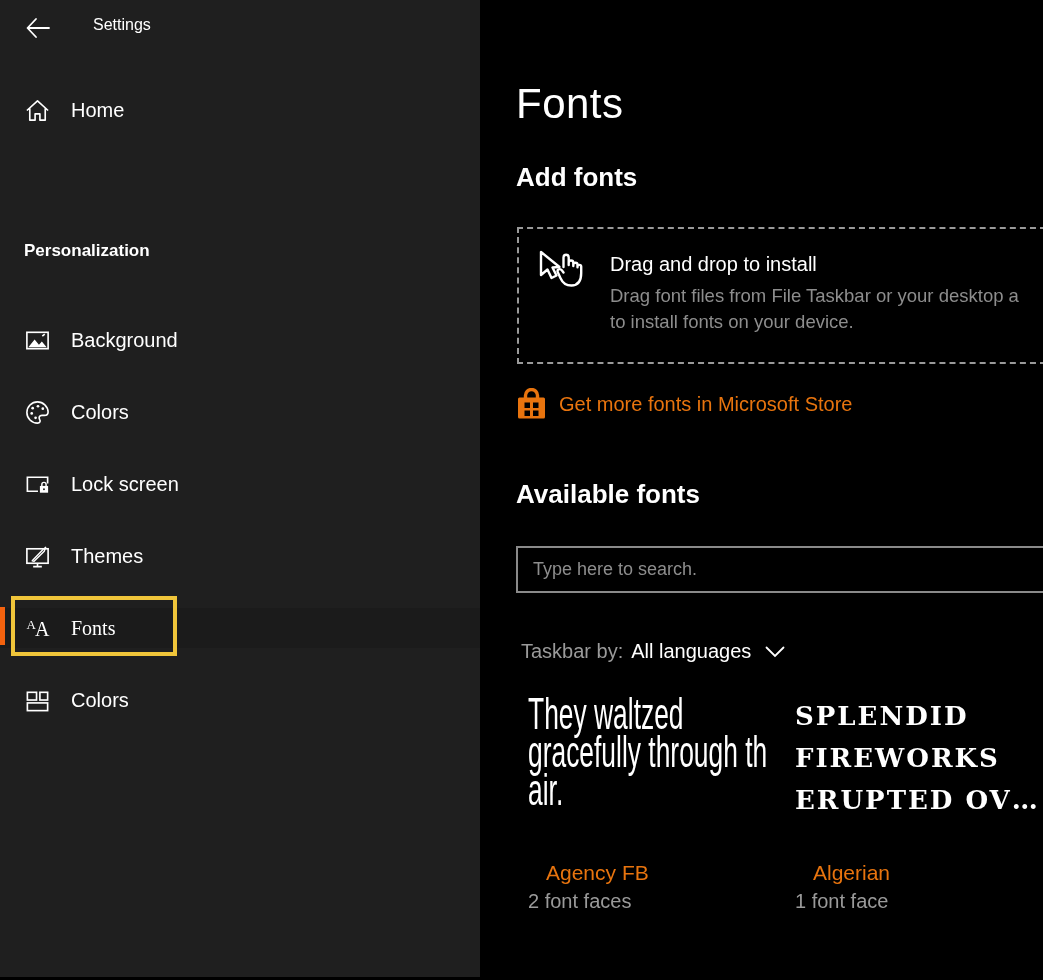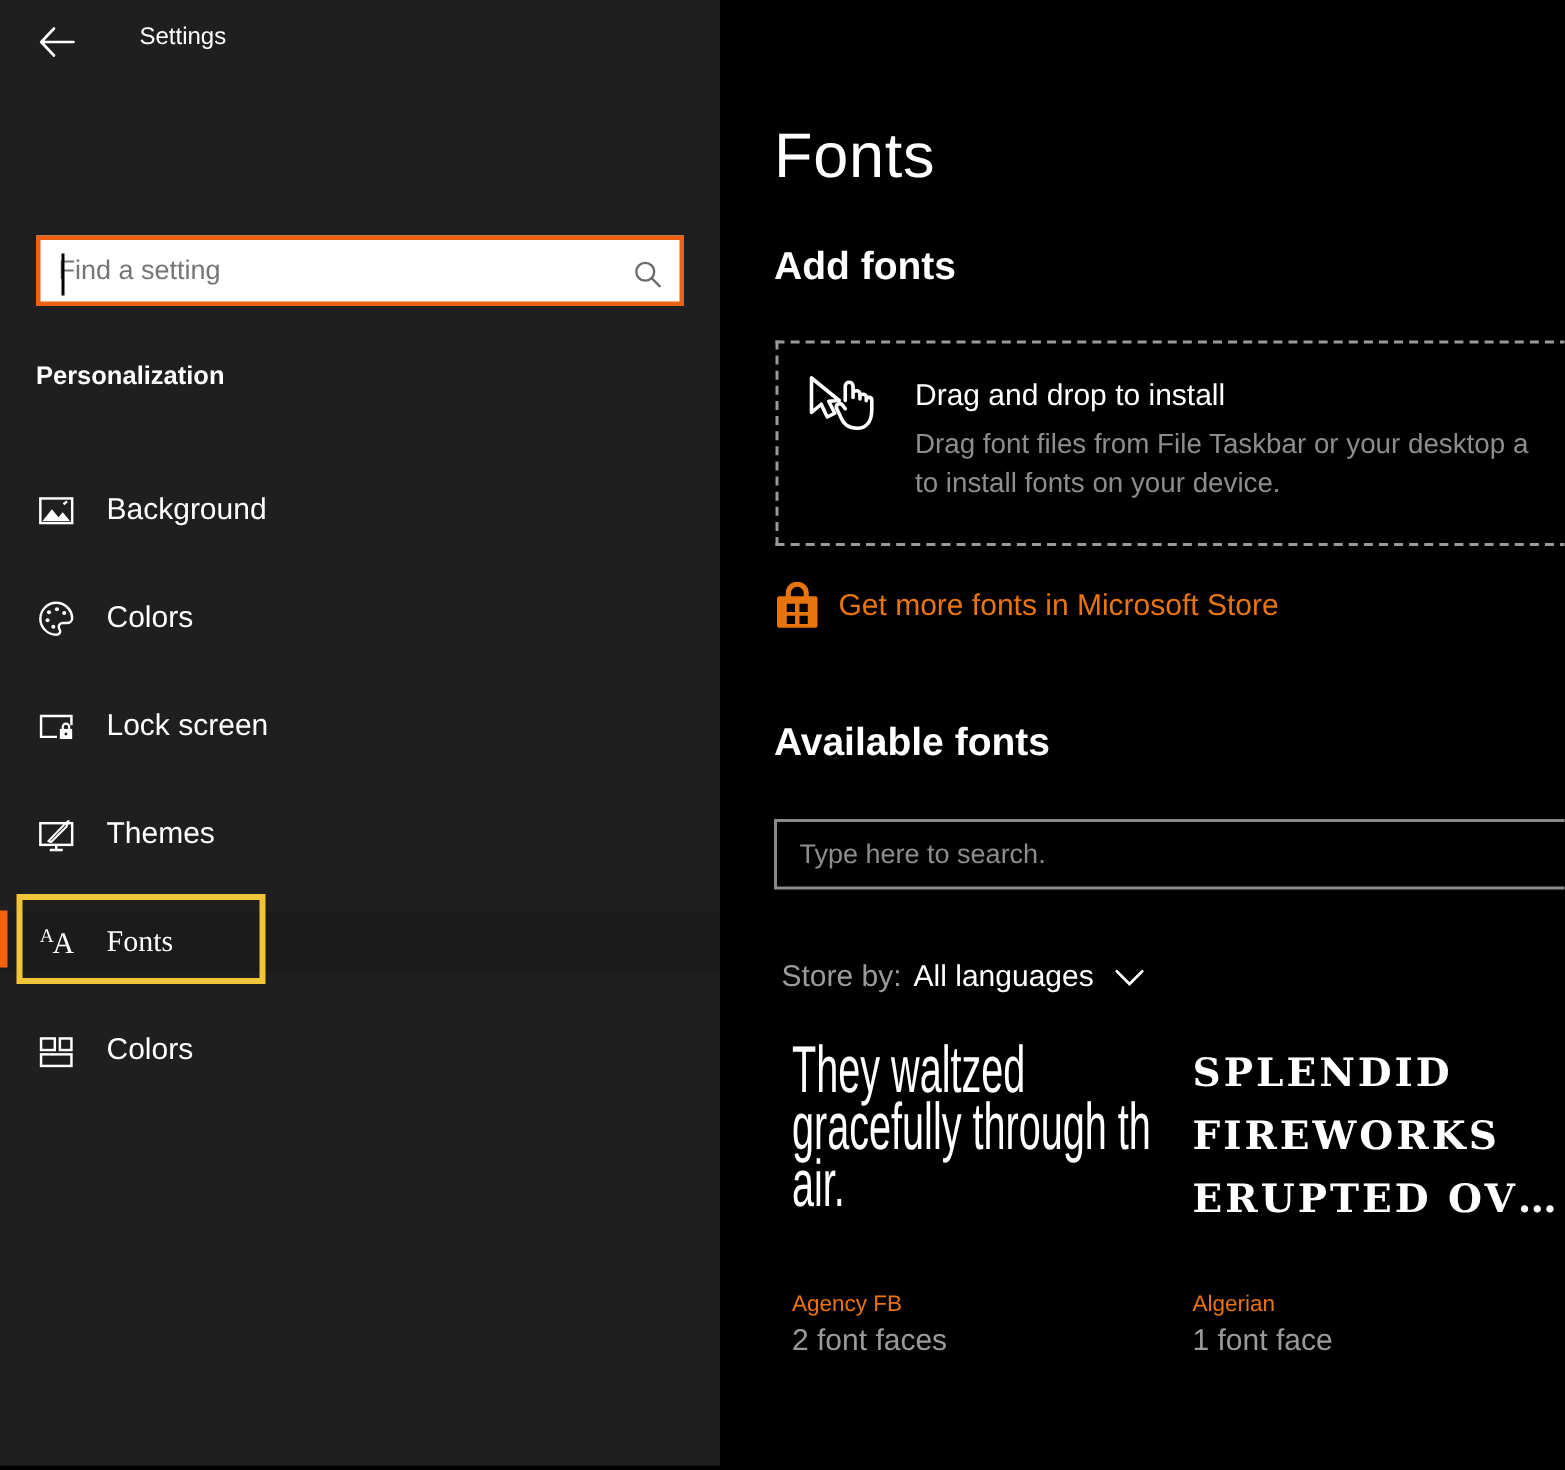--- a/index.html
+++ b/index.html
@@ -75,52 +75,50 @@
 
   .font-tile { position:absolute; top:695px; cursor:pointer; }
   .tile-0 { left:48px; width:240px; }
   .tile-1 { left:315px; width:250px; }
   .preview { height:152px; overflow:hidden; }
   .pv-line { display:block; white-space:nowrap; }
   .pv-agency .pv-line { font-size:44px; line-height:38px; font-weight:400;
     transform:scaleX(0.60); transform-origin:left center; }
   .pv-algerian .pv-line { font-family:"DejaVu Serif", serif; font-weight:bold;
     font-size:26px; line-height:42px; letter-spacing:2px; }
-  .font-name { margin-top:14px; font-size:15px; color:#e8740e; }
+  .font-name { margin-top:14px; font-size:21px; color:#e8740e;margin-left:18px; }
   .font-faces { margin-top:5px; font-size:20px; color:#9a9a9a; }
 
   svg { display:block; }
 </style>
 </head>
 <body>
 
 <div class="stage">
 
   <aside class="sidebar">
 
     <div class="sb-header">
       <span class="back-btn">
         <svg viewBox="0 0 28 28">
             <path d="M12 5 L3.5 14 L12 23 M4 14 H25" stroke="#fff" stroke-width="1.8" fill="none" stroke-linecap="round" stroke-linejoin="round"></path>
           </svg>
       </span>
       <span class="sb-title">Settings</span>
     </div>
 
-
-    <div class="sb-search">
-      <input type="text" placeholder="Find a setting" style="">
-      <span class="caret"></span>
-      <span class="mag">
-        <svg viewBox="0 0 24 24">
-            <circle cx="10" cy="10" r="6.5" stroke="#6a6a6a" stroke-width="1.7" fill="none"></circle>
-            <path d="M15 15 L21 21" stroke="#6a6a6a" stroke-width="1.7"></path>
-          </svg>
-      </span>
-    </div>
+    <div class="nav-row row-home">
+      <span class="nv-icon">
+        <svg viewBox="0 0 28 28">
+            <path d="M3 14 L14 4 L25 14 M6 12 V24 H11.5 V17.5 H16.5 V24 H22 V12" stroke="#fff" stroke-width="1.7" fill="none" stroke-linejoin="round"></path>
+          </svg>
+      </span>
+      <span class="nv-label">Home</span>
+    </div>
+
 
     <div class="sb-section">Personalization</div>
 
     <div class="nav-row row-background">
       <span class="nv-icon">
         <svg viewBox="0 0 28 28">
             <rect x="3" y="5.5" width="22" height="17" stroke="#fff" stroke-width="1.7" fill="none"></rect>
             <path d="M4.5 21 L11 13 L15.5 18.5 L18.5 15 L23.5 21 Z" fill="#fff"></path>
             <path d="M19 9.5 l2.5 -2" stroke="#fff" stroke-width="1.7" fill="none"></path>
           </svg>
@@ -222,21 +220,21 @@
       <a class="store-link">Get more fonts in Microsoft Store</a>
     </div>
 
     <h2 class="h2 h2-available">Available fonts</h2>
 
     <div class="font-search">
       <input type="text" placeholder="Type here to search." style="">
     </div>
 
     <div class="filter-row">
-      <span class="filter-label">Store by:</span>
+      <span class="filter-label">Taskbar by:</span>
       <span class="filter-value">All languages</span>
       <span class="filter-chevron">
         <svg viewBox="0 0 20 12">
             <path d="M1.5 1.5 L10 10 L18.5 1.5" stroke="#fff" stroke-width="1.8" fill="none" stroke-linecap="round"></path>
           </svg>
       </span>
     </div>
 
     <div class="font-tile tile-0">
       <div class="preview pv-agency">

